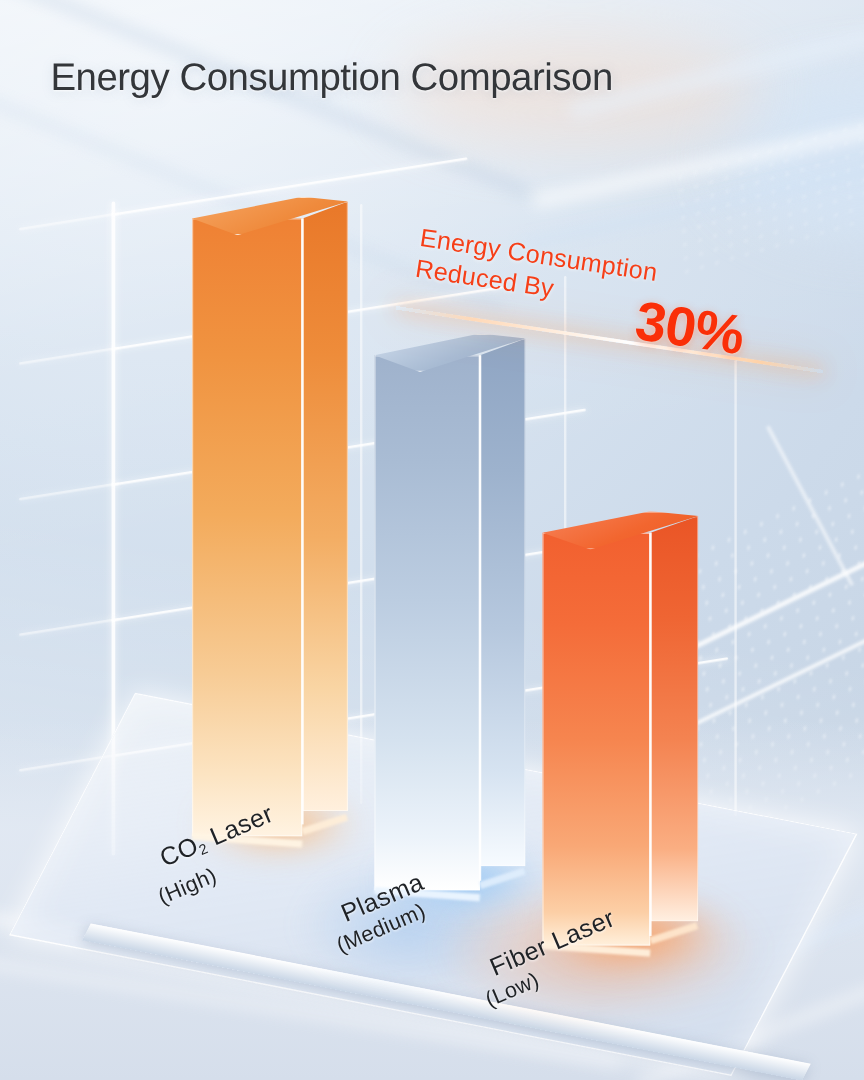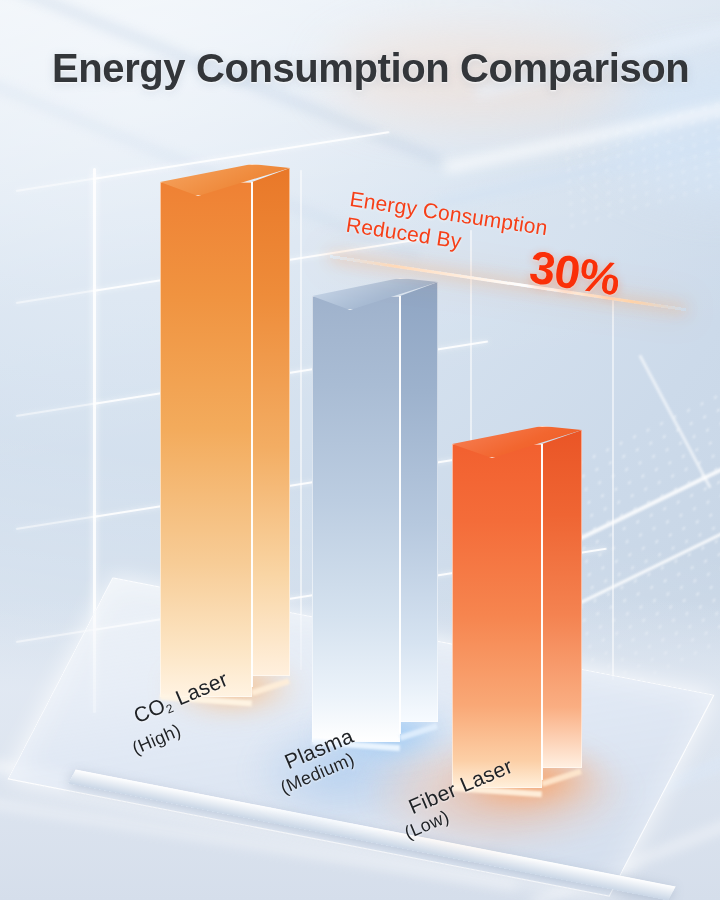--- a/index.html
+++ b/index.html
@@ -101,22 +101,22 @@
   .front{box-shadow:inset 0 0 0 1px rgba(255,255,255,.55);}
   .side{box-shadow:inset 0 0 0 1px rgba(255,255,255,.5);}
   .topf{box-shadow:inset 0 0 0 1px rgba(255,255,255,.75);}
   .edge-v{position:absolute;width:2px;background:rgba(255,255,255,.95);filter:blur(.5px);}
   .baseglow{position:absolute;border-radius:50%;filter:blur(13px);}
   .basecap{position:absolute;height:6px;background:rgba(255,255,255,.95);filter:blur(1px);
            transform-origin:0 50%;}
 
   
   .title{
-    position:absolute;left:52px;top:46px;
-    font-size:40px;font-weight:bold;letter-spacing:-.4px;
+    position:absolute;left:42px;top:46px;
+    font-size:32px;font-weight:normal;letter-spacing:-.4px;
     color:#33363a;
     text-shadow:0 1px 2px rgba(255,255,255,.85), 0 2px 10px rgba(120,140,170,.22);
     white-space:nowrap;
   }
 
   
   .callout{
     position:absolute;left:352px;top:186px;
     transform:rotate(8.5deg);transform-origin:0 0;
     color:#f63f18;white-space:nowrap;

